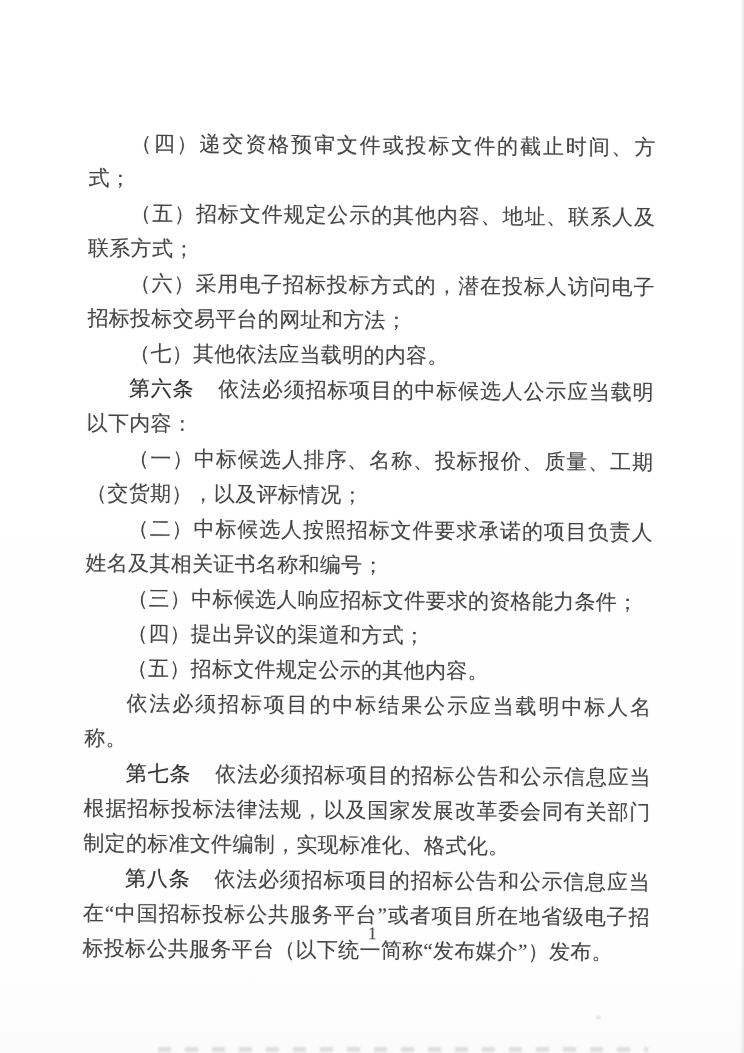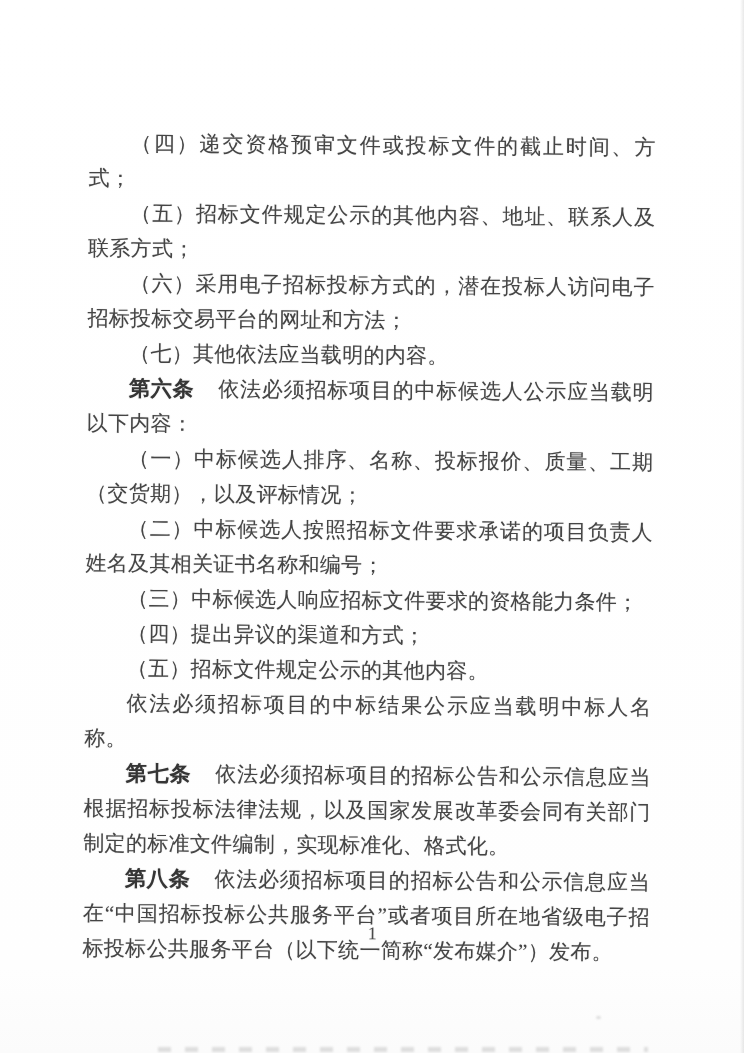--- a/index.html
+++ b/index.html
@@ -29,21 +29,21 @@
     line-height: 35px;
     text-shadow: 0 0 1px rgba(80,80,80,0.35);
   }
   .para {
     margin: 0;
     text-align: justify;
     text-indent: 2em;
     letter-spacing: 0.3px;
   }
   .para .lead {
-    font-weight: 700;
+    font-weight: 400;
     color: #353535;
     margin-right: 0.85em;
     text-shadow: 0 0 1px rgba(50,50,50,0.5);
   }
   .page-number {
     position: absolute;
     left: 89px;
     top: 916px;
     width: 567px;
     text-align: center;

